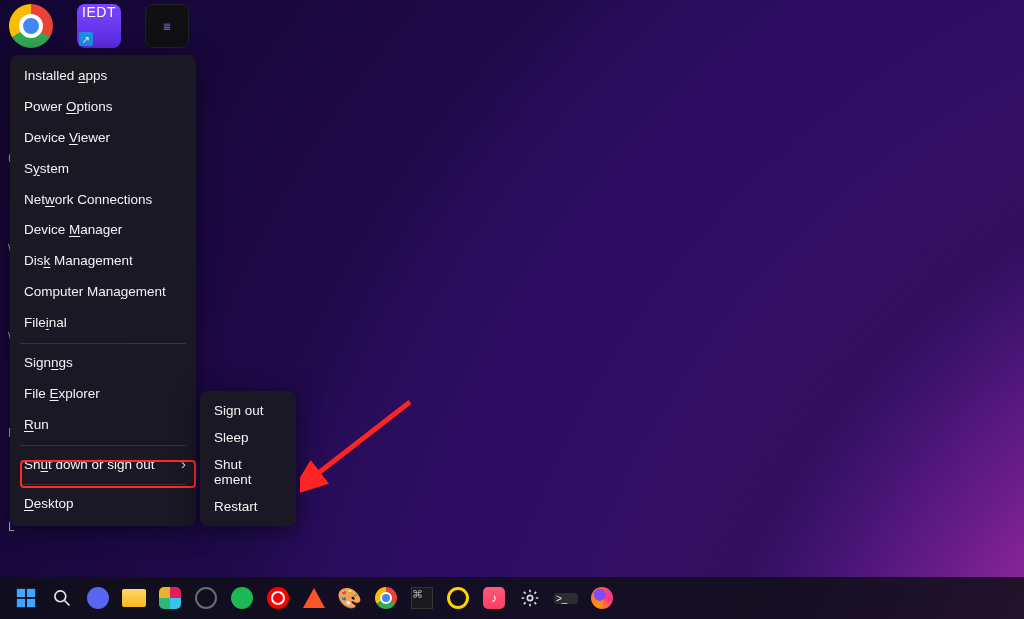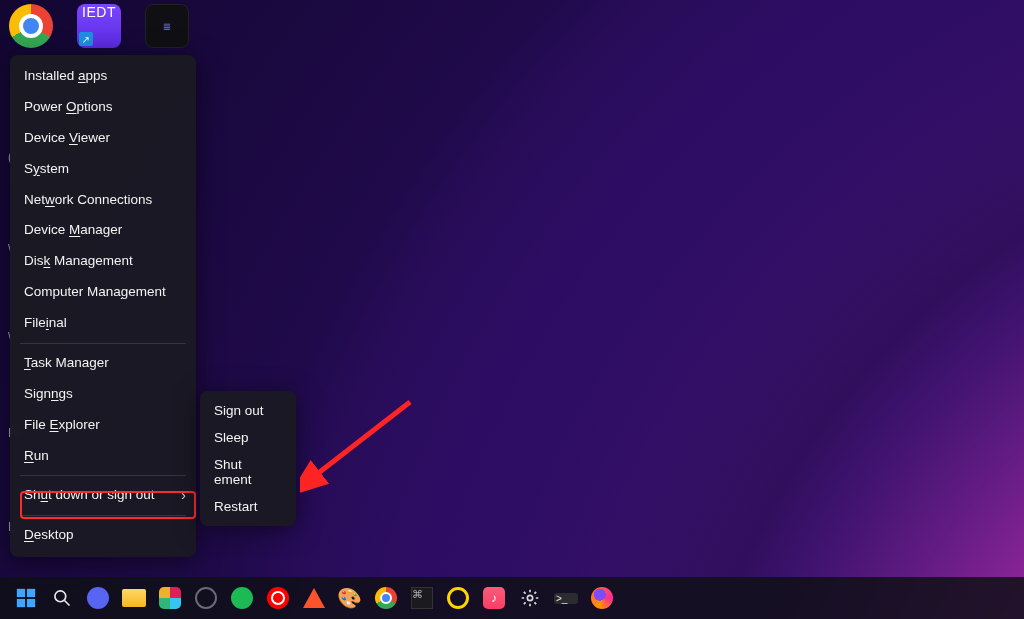--- a/index.html
+++ b/index.html
@@ -140,21 +140,20 @@
   <div class="item"><span>Installed </span><span class="u">a</span><span>pps</span></div>
   <div class="item"><span>Power </span><span class="u">O</span><span>ptions</span></div>
   <div class="item"><span>Device </span><span class="u">V</span><span>iewer</span></div>
   <div class="item"><span>S</span><span class="u">y</span><span>stem</span></div>
   <div class="item"><span>Net</span><span class="u">w</span><span>ork Connections</span></div>
   <div class="item"><span>Device </span><span class="u">M</span><span>anager</span></div>
   <div class="item"><span>Dis</span><span class="u">k</span><span> Management</span></div>
   <div class="item"><span>Computer Mana</span><span class="u">g</span><span>ement</span></div>
   <div class="item"><span>File</span><span class="u">i</span><span>nal</span></div>
   <div class="sep"></div>
-  <div class="item"><span></span><span class="u">T</span><span>ask Manager</span></div>
   <div class="item"><span>Sign</span><span class="u">n</span><span>gs</span></div>
   <div class="item"><span>File </span><span class="u">E</span><span>xplorer</span></div>
   <div class="item"><span></span><span class="u">R</span><span>un</span></div>
   <div class="sep"></div>
   <div class="item with-sub"><span>Sh</span><span class="u">u</span><span>t down or sign out</span></div>
   <div class="sep"></div>
   <div class="item"><span></span><span class="u">D</span><span>esktop</span></div>
 
   <div class="highlight-box"></div>
 </div>

